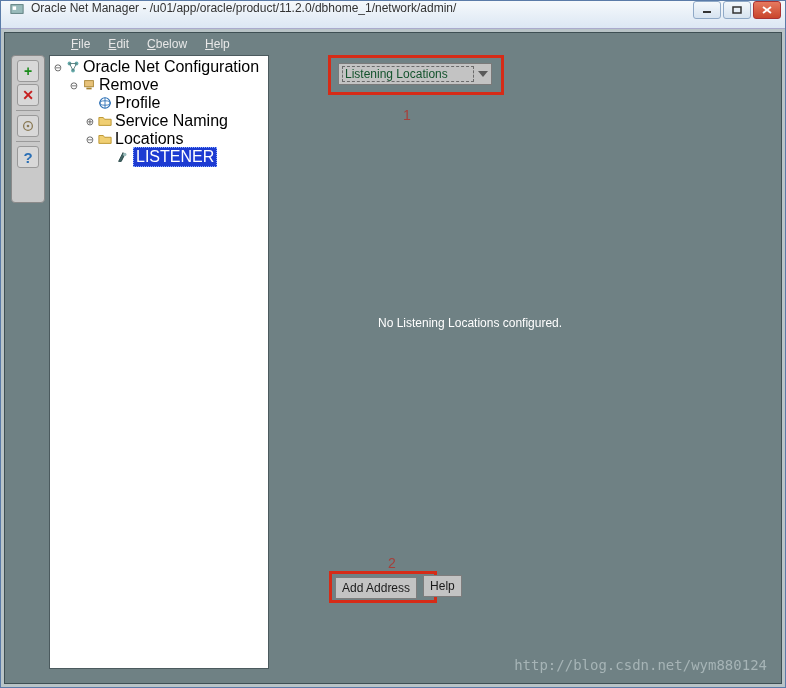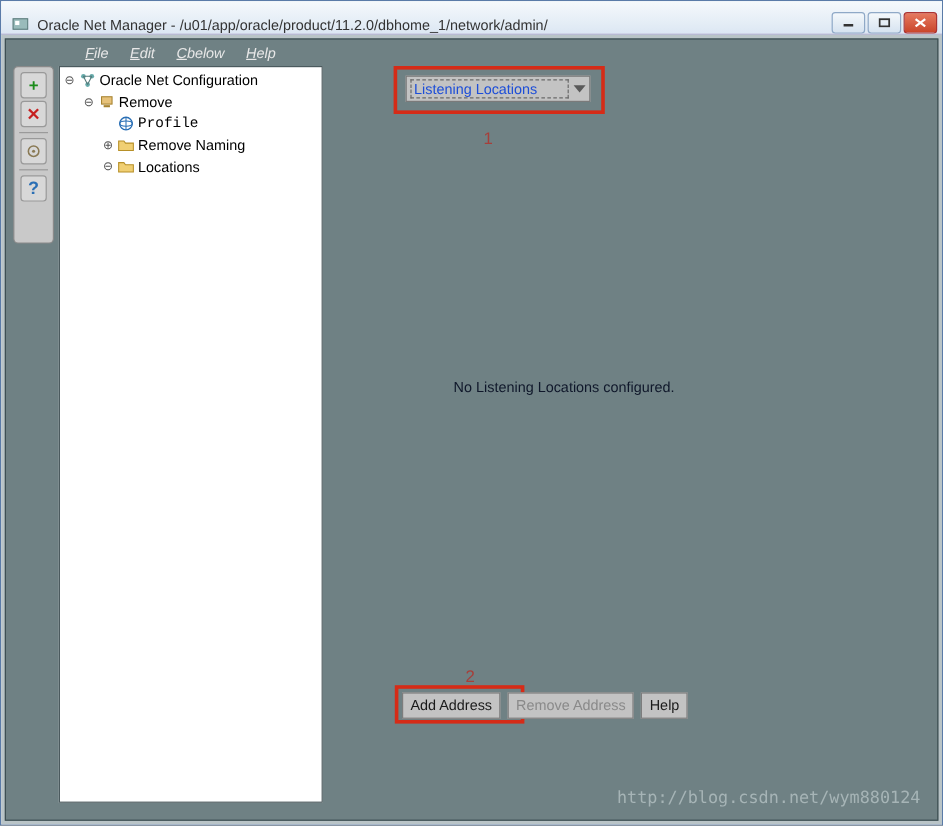--- a/index.html
+++ b/index.html
@@ -1,51 +1,51 @@
 <!DOCTYPE html>
 <html><head>
 <meta charset="utf-8">
 <style>
   * { box-sizing: border-box; margin: 0; padding: 0; }
   body { font-family: "Segoe UI", Tahoma, sans-serif; font-size: 12px; background: #777; overflow: hidden; }
   .window { width: 786px; height: 688px; background: #fff; border: 1px solid #5a7ba8; display: flex; flex-direction: column; }
-  .titlebar { height: 28px; background: linear-gradient(#f5f9fc,#dce7f3); display: flex; align-items: flex-end; padding: 0 4px 0 8px; border-bottom: 1px solid #aac; }
+  .titlebar { height: 28px; background: linear-gradient(#f5f9fc,#dce7f3); display: flex; align-items: flex-start; padding: 0 4px 0 8px; border-bottom: 1px solid #aac; }
   .titlebar .icon { width: 16px; height: 16px; margin-right: 6px; display: inline-flex; align-items: center; justify-content: center; font-size: 11px; }
   .titlebar .title { flex: 1; font-size: 12px; color: #333; white-space: nowrap; overflow: hidden; }
   .win-buttons { display: flex; gap: 2px; }
   .win-btn { width: 28px; height: 18px; background: linear-gradient(#f4f8fb,#d6e3f0); border: 1px solid #8fa9c7; border-radius: 3px; display: flex; align-items: center; justify-content: center; font-size: 10px; color: #333; cursor: pointer; }
   .win-btn.close { background: linear-gradient(#e67a60,#c9452b); border-color: #a33; color: #fff; font-weight: bold; }
   .inner-frame { flex: 1; padding: 3px; background: #b9c4c7; display: flex; flex-direction: column; }
   .client-area { flex: 1; background: #6f8184; border: 1px solid #3e4f53; position: relative; display: flex; flex-direction: column; }
   .menubar { height: 22px; display: flex; align-items: center; padding-left: 58px; gap: 2px; color: #e8e8e8; font-size: 12px; }
-  .menubar .mitem { padding: 2px 8px; cursor: pointer; font-style: italic; }
+  .menubar .mitem { padding: 2px 8px; cursor: pointer; }
   .menubar .mitem span.ul { text-decoration: underline; }
   .body-row { flex: 1; display: flex; }
   .toolbar-vertical { width: 34px; margin: 0 4px 8px 6px; background: #c9c9c9; border: 1px solid #8a8a8a; border-radius: 4px; display: flex; flex-direction: column; align-items: center; padding: 4px 0; gap: 2px; height: 148px; }
   .tool-btn { width: 22px; height: 22px; background: #d8d8d8; border: 1px solid #999; border-radius: 3px; display: flex; align-items: center; justify-content: center; cursor: pointer; font-size: 14px; }
   .tool-sep { height: 1px; width: 24px; background: #9a9a9a; margin: 2px 0; }
   .tree-panel { width: 220px; margin: 0 4px 14px 0; background: #fff; border: 1px solid #4b5a5e; }
   .tree { padding: 2px 2px; user-select: none; }
   .tree-node { display: flex; align-items: center; height: 18px; padding-left: 2px; white-space: nowrap; }
   .expander { width: 12px; text-align: center; color: #555; font-size: 10px; cursor: pointer; }
   .node-icon { width: 16px; height: 16px; display: inline-flex; align-items: center; justify-content: center; margin: 0 2px 0 1px; font-size: 12px; }
-  .node-label { font-size: 12px; color: #000; }
+  .node-label { font-size: 16px; color: #000; }
   .selected .node-label { background: #1d3bd2; color: #fff; padding: 0 2px; border: 1px dotted #8af; }
   .right-panel { flex: 1; position: relative; }
   .dropdown-wrap { position: absolute; left: 65px; top: 8px; }
   .red-box { position: absolute; border: 3px solid #d62b17; }
   .red-box.box1 { left: 55px; top: 0px; width: 176px; height: 40px; }
   .red-annot { position: absolute; color: #a63f3a; font-size: 14px; }
   .red-annot.a1 { left: 130px; top: 52px; }
   .red-annot.a2 { left: 115px; top: 500px; }
   .dropdown { width: 154px; height: 22px; background: #c3c3c3; border: 1px solid #7a7a7a; display: flex; align-items: center; padding: 0 3px; cursor: pointer; position: relative; }
-  .dropdown .dd-text { flex: 1; font-size: 12px; color: #1d4ed8; border: 1px dashed #6b6b6b; padding: 0 2px; }
+  .dropdown .dd-text { flex: 1; font-size: 12px; color: #14532d; border: 1px dashed #6b6b6b; padding: 0 2px; }
   .dropdown .dd-arrow { width: 0; height: 0; border-left: 5px solid transparent; border-right: 5px solid transparent; border-top: 6px solid #5a5a5a; margin-left: 4px; }
-  .status-text { position: absolute; left: 105px; top: 260px; color: #0f172a; font-size: 12px; line-height: 16px; }
-  .bottom-buttons { position: absolute; left: 56px; top: 520px; display: flex; align-items: center; }
+  .status-text { position: absolute; left: 105px; top: 260px; color: #ffffff; font-size: 12px; line-height: 16px; }
+  .bottom-buttons { position: absolute; left: 56px; top: 520px; display: flex; }
   .red-box.box2 { left: 56px; top: 516px; width: 108px; height: 32px; }
   .btn { height: 22px; padding: 0 6px; background: #c3c3c3; border: 1px solid #7d7d7d; cursor: pointer; font-size: 12px; color: #1a1a1a; display: inline-flex; align-items: center; }
   .btn.disabled { color: #8a8a8a; cursor: default; }
   .bottom-buttons .btn + .btn { margin-left: 6px; }
   .bottom-buttons .add-wrap { padding: 2px 6px; }
   .watermark { position: absolute; right: 14px; bottom: 10px; color: #a6b4b6; font-family: monospace; font-size: 14px; }
   svg.ic { width: 14px; height: 14px; }
 </style>
 </head>
 <body>
@@ -122,47 +122,56 @@
             <div class="tree-node" style="padding-left:16px;">
               <span class="expander">⊖</span>
               <span class="node-icon">
                 <svg class="ic" viewBox="0 0 16 16">
                     <rect x="3" y="3" width="10" height="7" fill="#e7c27a" stroke="#a6822f"></rect>
                     <rect x="5" y="11" width="6" height="2" fill="#a6822f"></rect>
                   </svg>
               </span>
               <span class="node-label">Remove</span>
             </div>
-            <div class="tree-node" style="padding-left:44px;font-family:Liberation Mono, monospace;">
+            <div class="tree-node" style="padding-left:44px;">
               <span class="node-icon">
                 <svg class="ic" viewBox="0 0 16 16">
                     <circle cx="8" cy="8" r="6" fill="none" stroke="#2a6fb5" stroke-width="1.3"></circle>
                     <ellipse cx="8" cy="8" rx="6" ry="2.5" fill="none" stroke="#2a6fb5"></ellipse>
                     <line x1="8" y1="2" x2="8" y2="14" stroke="#2a6fb5"></line>
                   </svg>
               </span>
               <span class="node-label">Profile</span>
             </div>
             <div class="tree-node" style="padding-left:32px;">
               <span class="expander">⊕</span>
               <span class="node-icon">
                 <svg class="ic" viewBox="0 0 16 16">
                     <path d="M1 4 h5 l1.5 2 H15 v7 H1z" fill="#f0cf73" stroke="#b79028"></path>
                   </svg>
               </span>
-              <span class="node-label">Remove Naming</span>
+              <span class="node-label">Service Naming</span>
             </div>
             <div class="tree-node" style="padding-left:32px;">
               <span class="expander">⊖</span>
               <span class="node-icon">
                 <svg class="ic" viewBox="0 0 16 16">
                     <path d="M1 4 h5 l1.5 2 H15 v7 H1z" fill="#f0cf73" stroke="#b79028"></path>
                   </svg>
               </span>
               <span class="node-label">Locations</span>
+            </div>
+            <div class="tree-node selected" style="padding-left:62px;">
+              <span class="node-icon">
+                <svg class="ic" viewBox="0 0 16 16">
+                    <path d="M3 13 L8 3 L10 5 L6 13z" fill="#466" stroke="#244"></path>
+                    <circle cx="10" cy="5" r="2" fill="#9bb"></circle>
+                  </svg>
+              </span>
+              <span class="node-label">LISTENER</span>
             </div>
           </div>
         </div>
 
         <div class="right-panel">
           <div class="red-box box1"></div>
           <div class="dropdown-wrap">
             <div class="dropdown">
               <span class="dd-text">Listening Locations</span>
               <span class="dd-arrow"></span>
@@ -173,21 +182,20 @@
           <div class="status-text">
             <div>No Listening Locations configured.</div>
           </div>
 
           <div class="red-annot a2">2</div>
           <div class="red-box box2"></div>
           <div class="bottom-buttons">
             <span class="add-wrap">
               <span class="btn">Add Address</span>
             </span>
-            <span class="btn disabled">Remove Address</span>
             <span class="btn">Help</span>
           </div>
         </div>
       </div>
 
       <div class="watermark">http://blog.csdn.net/wym880124</div>
     </div>
   </div>
 </div>
 

